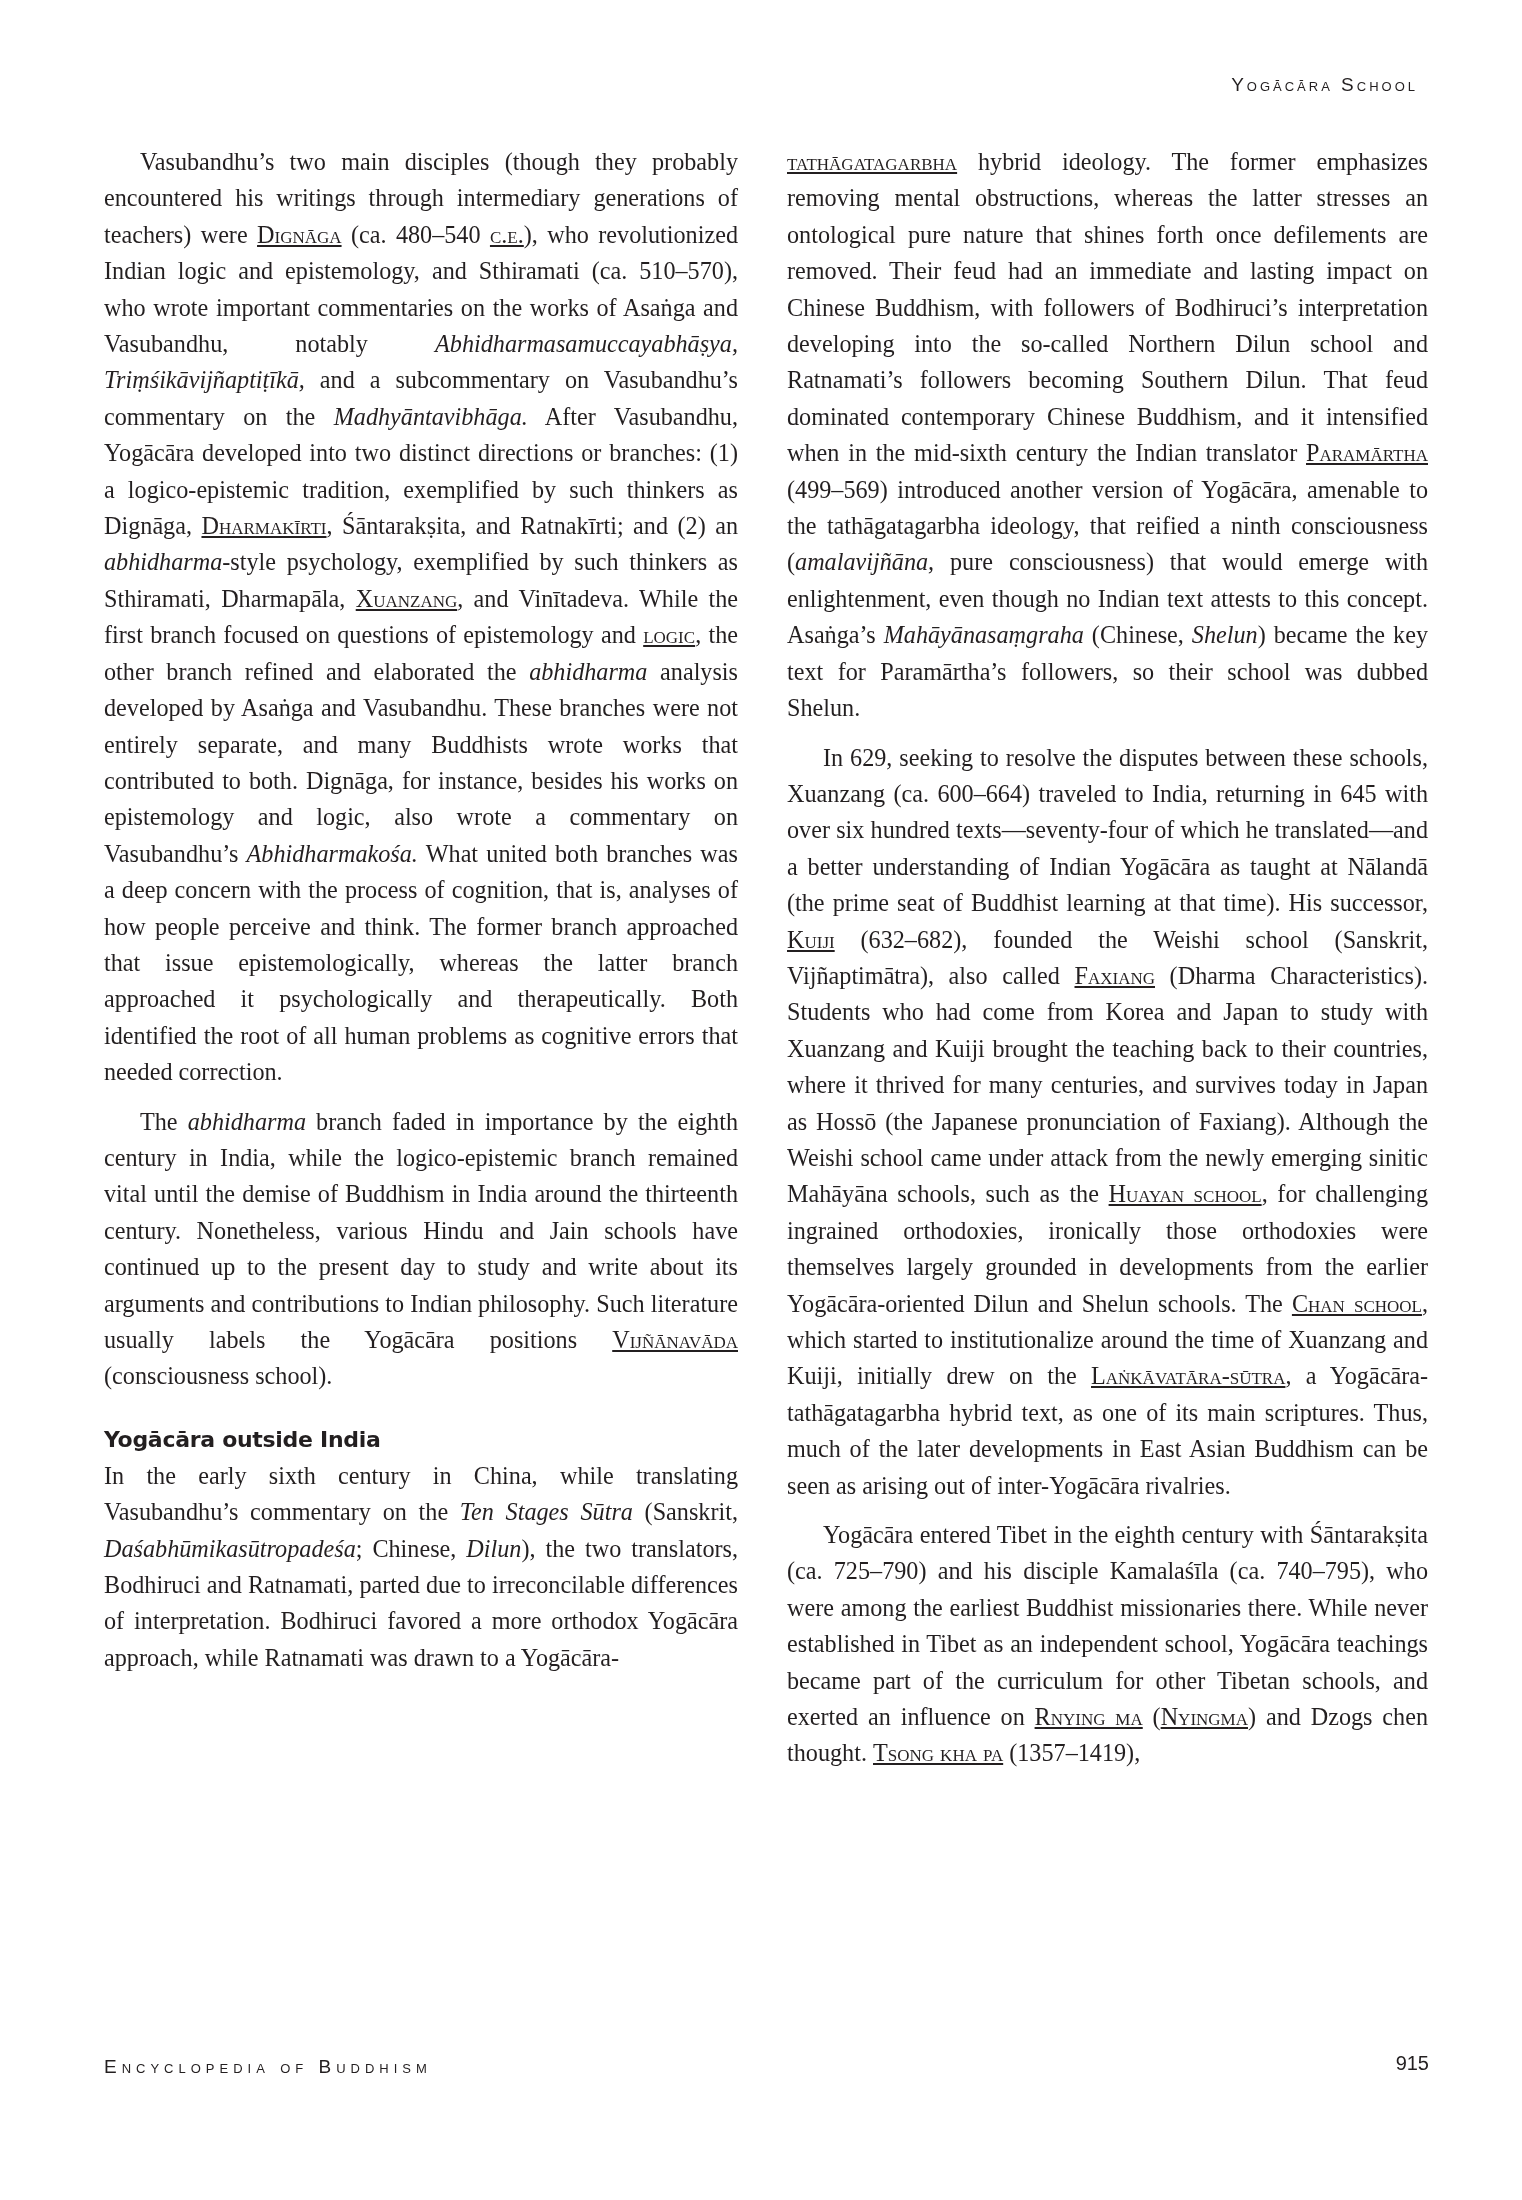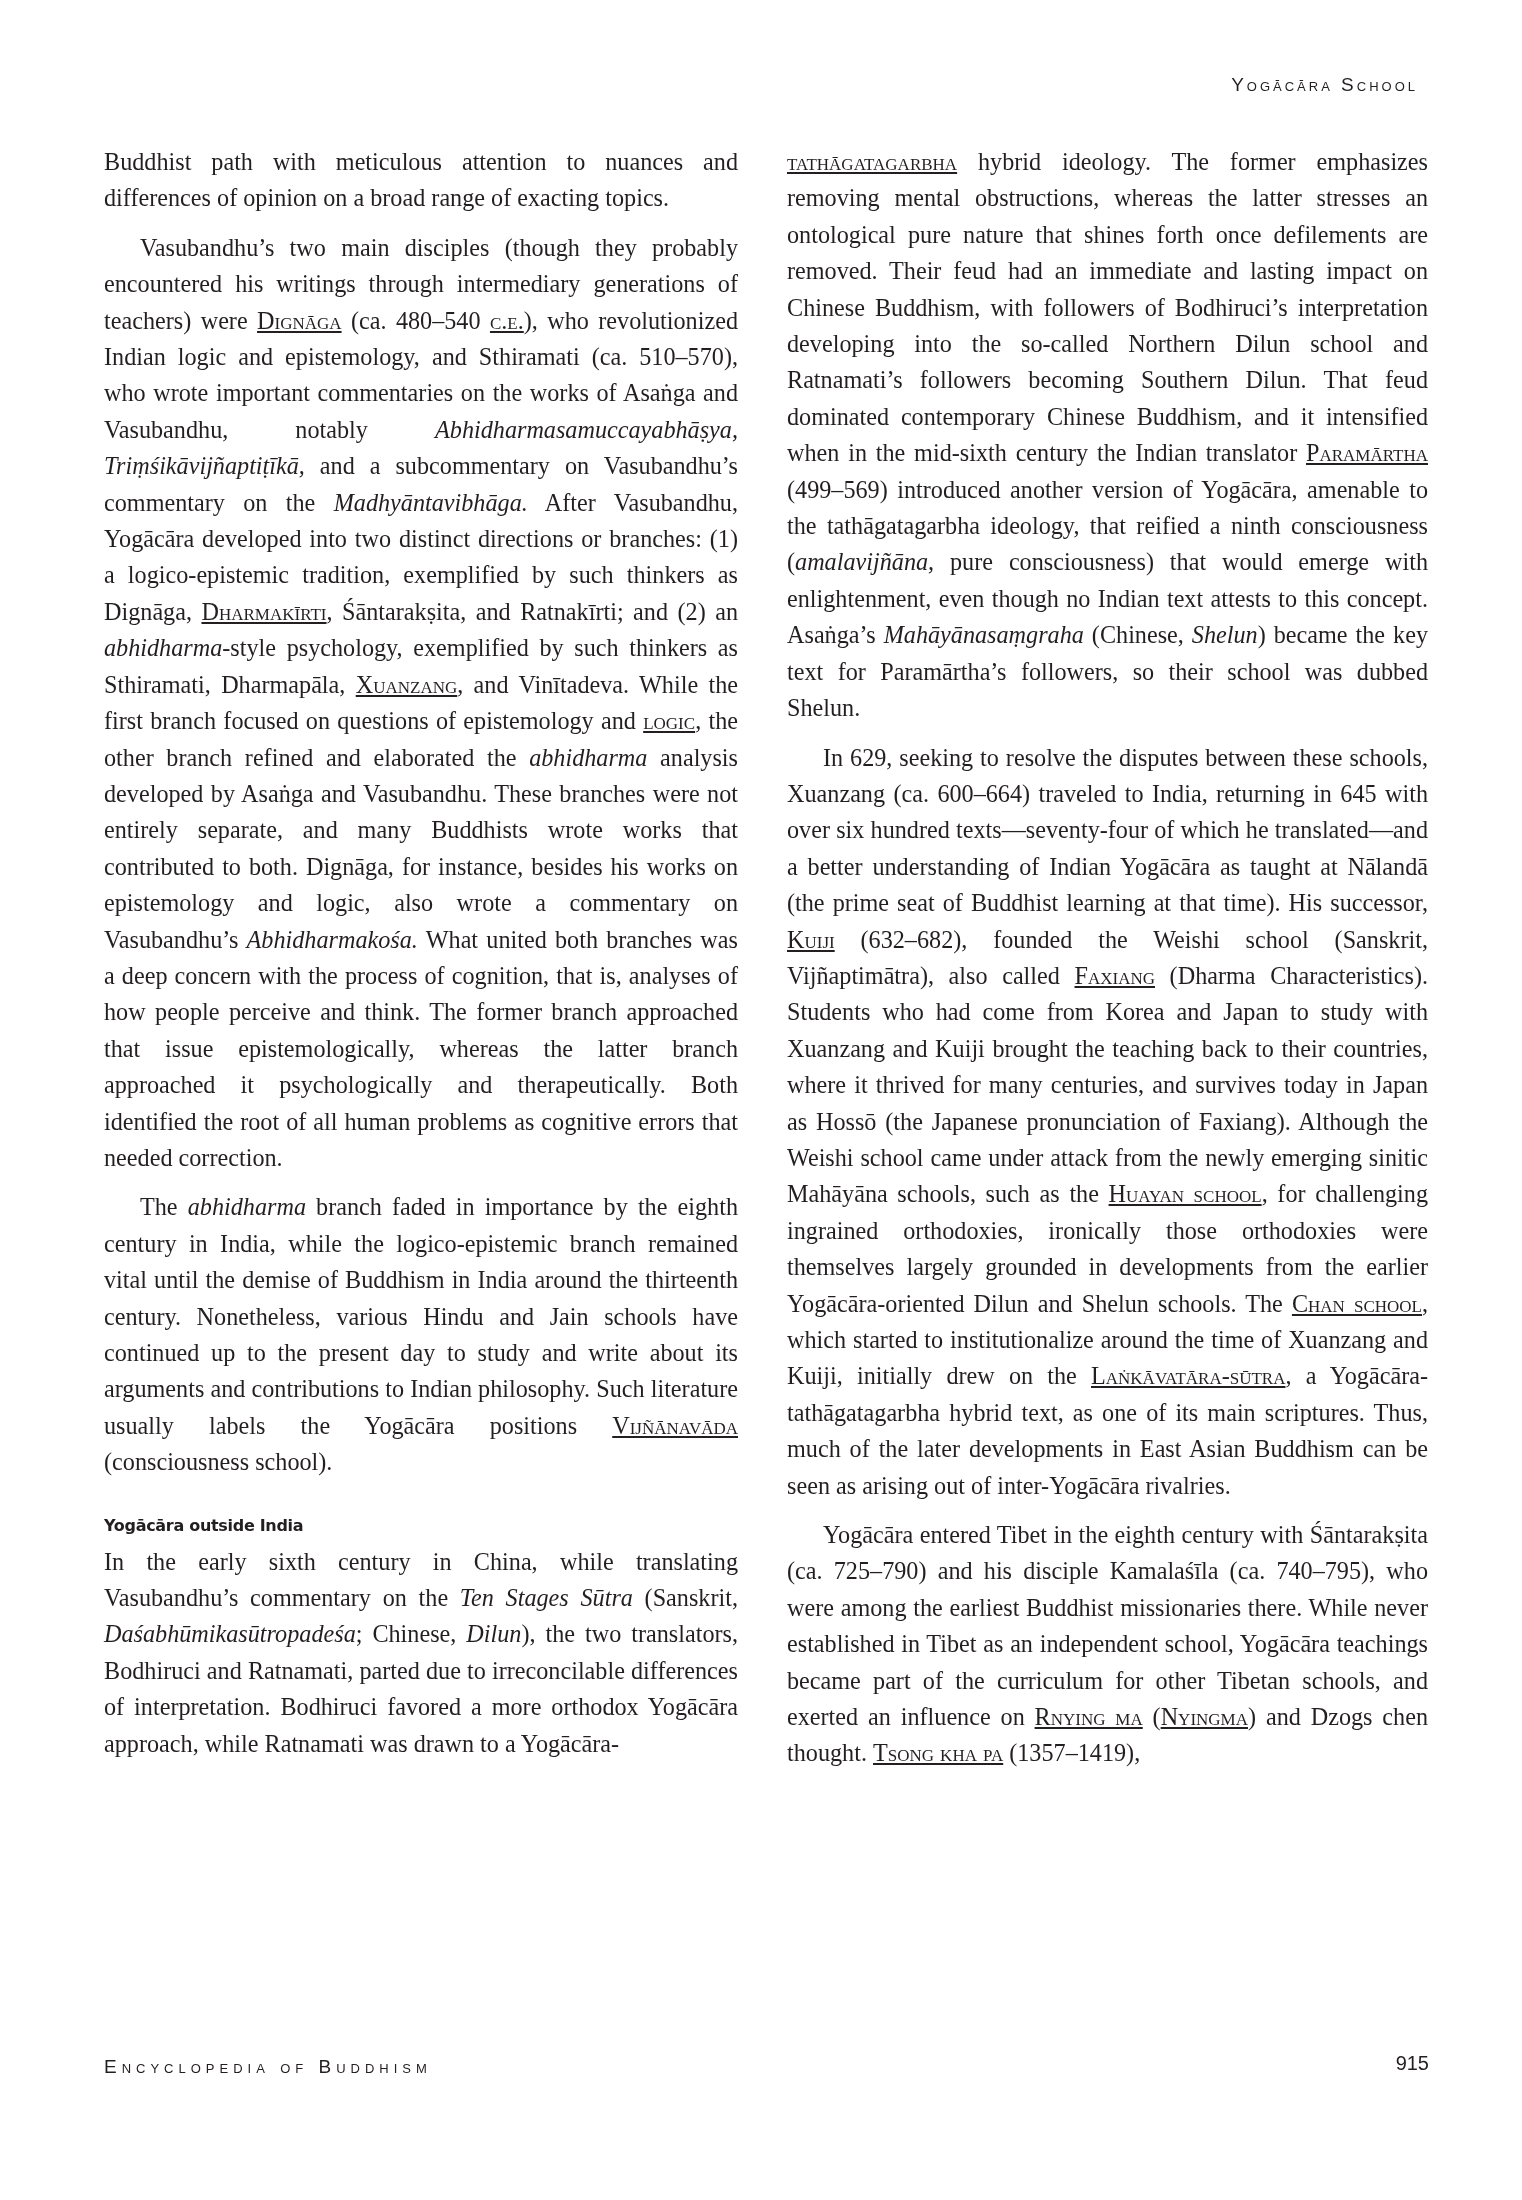--- a/index.html
+++ b/index.html
@@ -7,35 +7,34 @@
          font-family:"Liberation Serif", "DejaVu Serif", serif; color:#231f20; }
   .running-head { position:absolute; top:74px; right:104px; font-size:19px; letter-spacing:3px;
                   font-family:"Liberation Sans", "DejaVu Sans", sans-serif; font-variant:small-caps; color:#231f20; }
   .column { position:absolute; top:144px; width:634px; font-size:24.2px; line-height:36.4px; text-align:justify;
             hyphens:manual; }
   .col-left { left:104px; }
   .col-right { left:787px; width:641px; }
   .column p { margin:0 0 13px 0; text-indent:36px; }
   .column p.noindent { text-indent:0; }
   .column h3 { margin:27px 0 0 0; font-family:"DejaVu Sans", "Liberation Sans", sans-serif; font-weight:bold;
-               font-size:16px; line-height:36px; letter-spacing:-0.3px; }
+               font-size:22px; line-height:36px; letter-spacing:-0.3px; }
   .sc { font-variant:small-caps;text-decoration:underline; }
   i { font-style:italic; }
   .footer-title { position:absolute; top:2056px; left:104px; font-size:19px; letter-spacing:5px;
                   font-family:Liberation Sans, sans-serif; font-variant:small-caps; }
   .page-number { position:absolute; top:2052px; right:93px; font-size:20px;
                  font-family:"Liberation Sans", "DejaVu Sans", sans-serif; }
 </style>
 </head>
 <body>
 
 <div class="running-head">Yogācāra School</div>
 
 <div class="column col-left">
-  <p class="noindent">Buddhist path with meticulous attention to nuances and differences of opinion on a broad range of exacting topics.</p>
   <p><span>Vasubandhu’s two main disciples (though they probably encountered his writings through intermediary generations of teachers) were </span><span class="sc">Dignāga</span><span> (ca. 480–540 </span><span class="sc">c.e.</span><span>), who revolutionized Indian logic and epistemology, and Sthiramati (ca. 510–570), who wrote important commentaries on the works of Asaṅga and Vasubandhu, notably </span><i>Abhidharmasamuccayabhāṣya,</i><span> </span><i>Triṃśikāvijñaptiṭīkā,</i><span> and a subcommentary on Vasubandhu’s commentary on the </span><i>Madhyāntavibhāga.</i><span> After Vasubandhu, Yogācāra developed into two distinct directions or branches: (1) a logico-epistemic tradition, exemplified by such thinkers as Dignāga, </span><span class="sc">Dharmakīrti</span><span>, Śāntarakṣita, and Ratnakīrti; and (2) an </span><i>abhidharma</i><span>-style psychology, exemplified by such thinkers as Sthiramati, Dharmapāla, </span><span class="sc">Xuanzang</span><span>, and Vinītadeva. While the first branch focused on questions of epistemology and </span><span class="sc">logic</span><span>, the other branch refined and elaborated the </span><i>abhidharma</i><span> analysis developed by Asaṅga and Vasubandhu. These branches were not entirely separate, and many Buddhists wrote works that contributed to both. Dignāga, for instance, besides his works on epistemology and logic, also wrote a commentary on Vasubandhu’s </span><i>Abhidharmakośa.</i><span> What united both branches was a deep concern with the process of cognition, that is, analyses of how people perceive and think. The former branch approached that issue epistemologically, whereas the latter branch approached it psychologically and therapeutically. Both identified the root of all human problems as cognitive errors that needed correction.</span></p>
   <p><span>The </span><i>abhidharma</i><span> branch faded in importance by the eighth century in India, while the logico-epistemic branch remained vital until the demise of Buddhism in India around the thirteenth century. Nonetheless, various Hindu and Jain schools have continued up to the present day to study and write about its arguments and contributions to Indian philosophy. Such literature usually labels the Yogācāra positions </span><span class="sc">Vijñānavāda</span><span> (consciousness school).</span></p>
   <h3>Yogācāra outside India</h3>
   <p class="noindent"><span>In the early sixth century in China, while translating Vasubandhu’s commentary on the </span><i>Ten Stages Sūtra</i><span> (Sanskrit, </span><i>Daśabhūmikasūtropadeśa</i><span>; Chinese, </span><i>Dilun</i><span>), the two translators, Bodhiruci and Ratnamati, parted due to irreconcilable differences of interpretation. Bodhiruci favored a more orthodox Yogācāra approach, while Ratnamati was drawn to a Yogācāra-</span></p>
 </div>
 
 <div class="column col-right">
   <p class="noindent"><span class="sc">tathāgatagarbha</span><span> hybrid ideology. The former emphasizes removing mental obstructions, whereas the latter stresses an ontological pure nature that shines forth once defilements are removed. Their feud had an immediate and lasting impact on Chinese Buddhism, with followers of Bodhiruci’s interpretation developing into the so-called Northern Dilun school and Ratnamati’s followers becoming Southern Dilun. That feud dominated contemporary Chinese Buddhism, and it intensified when in the mid-sixth century the Indian translator </span><span class="sc">Paramārtha</span><span> (499–569) introduced another version of Yogācāra, amenable to the tathāgatagarbha ideology, that reified a ninth consciousness (</span><i>amalavijñāna,</i><span> pure consciousness) that would emerge with enlightenment, even though no Indian text attests to this concept. Asaṅga’s </span><i>Mahāyānasaṃgraha</i><span> (Chinese, </span><i>Shelun</i><span>) became the key text for Paramārtha’s followers, so their school was dubbed Shelun.</span></p>
   <p><span>In 629, seeking to resolve the disputes between these schools, Xuanzang (ca. 600–664) traveled to India, returning in 645 with over six hundred texts—seventy-four of which he translated—and a better understanding of Indian Yogācāra as taught at Nālandā (the prime seat of Buddhist learning at that time). His successor, </span><span class="sc">Kuiji</span><span> (632–682), founded the Weishi school (Sanskrit, Vijñaptimātra), also called </span><span class="sc">Faxiang</span><span> (Dharma Characteristics). Students who had come from Korea and Japan to study with Xuanzang and Kuiji brought the teaching back to their countries, where it thrived for many centuries, and survives today in Japan as Hossō (the Japanese pronunciation of Faxiang). Although the Weishi school came under attack from the newly emerging sinitic Mahāyāna schools, such as the </span><span class="sc">Huayan school</span><span>, for challenging ingrained orthodoxies, ironically those orthodoxies were themselves largely grounded in developments from the earlier Yogācāra-oriented Dilun and Shelun schools. The </span><span class="sc">Chan school</span><span>, which started to institutionalize around the time of Xuanzang and Kuiji, initially drew on the </span><span class="sc">Laṅkāvatāra-sūtra</span><span>, a Yogācāra-tathāgatagarbha hybrid text, as one of its main scriptures. Thus, much of the later developments in East Asian Buddhism can be seen as arising out of inter-Yogācāra rivalries.</span></p>
   <p><span>Yogācāra entered Tibet in the eighth century with Śāntarakṣita (ca. 725–790) and his disciple Kamalaśīla (ca. 740–795), who were among the earliest Buddhist missionaries there. While never established in Tibet as an independent school, Yogācāra teachings became part of the curriculum for other Tibetan schools, and exerted an influence on </span><span class="sc">Rnying ma</span><span> (</span><span class="sc">Nyingma</span><span>) and Dzogs chen thought. </span><span class="sc">Tsong kha pa</span><span> (1357–1419),</span></p>

